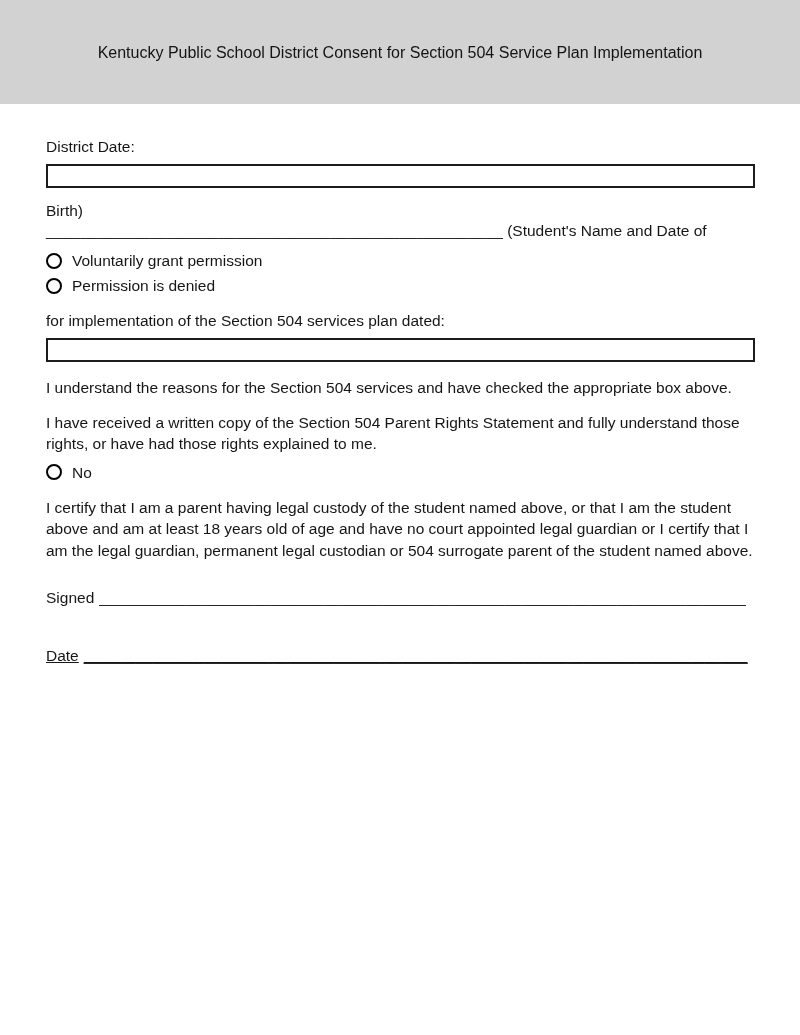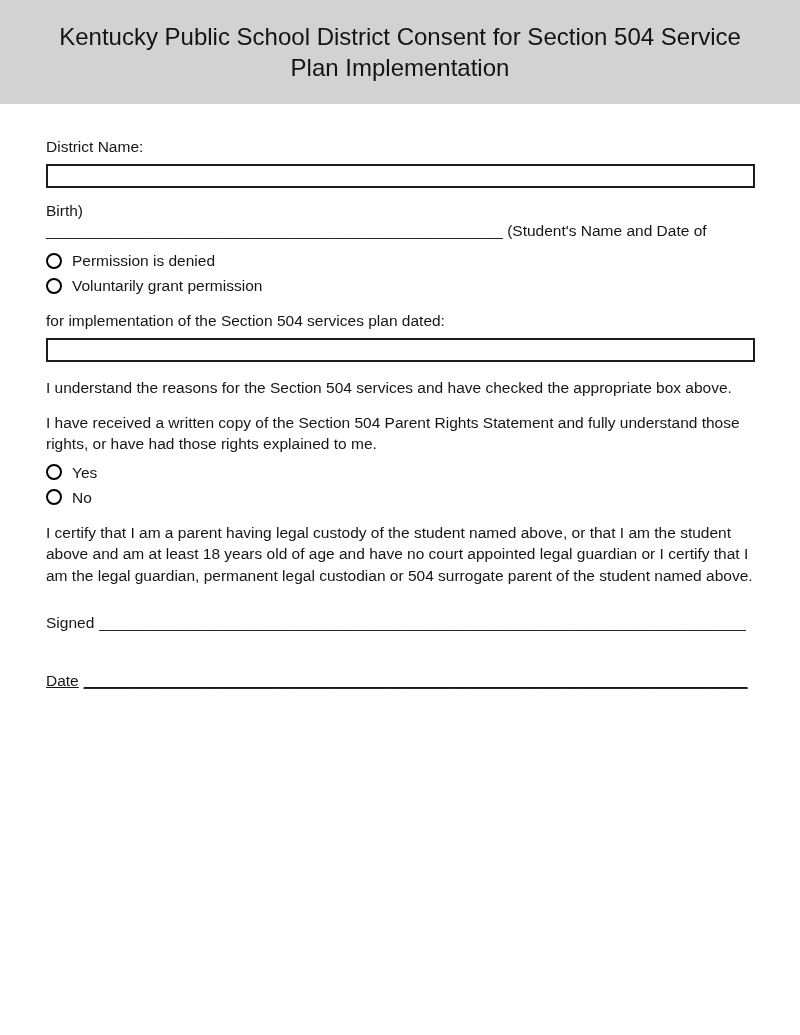--- a/index.html
+++ b/index.html
@@ -18,21 +18,21 @@
     width: 800px;
     height: 104px;
     background: #d2d2d2;
     display: flex;
     align-items: center;
     justify-content: center;
   }
   .doc-title {
     margin: 0;
     max-width: 700px;
-    font-size: 24px;
+    font-size: 16px;
     line-height: 31px;
     font-weight: 400;
     text-align: center;
     color: #141414;
   }
 
   .doc-body {
     padding: 33px 45px 0 46px;
   }
 
@@ -93,51 +93,47 @@
 </style>
 </head>
 <body>
 
 <header class="doc-header">
   <h1 class="doc-title">Kentucky Public School District Consent for Section 504 Service Plan Implementation</h1>
 </header>
 
 <main class="doc-body">
 
-  <div class="field-label">District Name:</div>
+  <div class="field-label">District Date:</div>
   <input type="text" class="box-input" value="" style="">
 
   <div class="ident">
     <div>Birth)</div>
     <div>_____________________________________________________ (Student's Name and Date of</div>
   </div>
 
   <div class="radio-group">
     <div class="radio-row">
       <span class="radio-circle"></span>
-      <span>Permission is denied</span>
+      <span>Voluntarily grant permission</span>
     </div>
     <div class="radio-row">
       <span class="radio-circle"></span>
-      <span>Voluntarily grant permission</span>
+      <span>Permission is denied</span>
     </div>
   </div>
 
   <div class="plan-label">for implementation of the Section 504 services plan dated:</div>
   <input type="text" class="box-input" value="" style="">
 
   <p class="para first">I understand the reasons for the Section 504 services and have checked the appropriate box above.</p>
 
   <p class="para received">I have received a written copy of the Section 504 Parent Rights Statement and fully understand those rights, or have had those rights explained to me.</p>
 
   <div class="radio-group second">
-    <div class="radio-row">
-      <span class="radio-circle"></span>
-      <span>Yes</span>
-    </div>
     <div class="radio-row">
       <span class="radio-circle"></span>
       <span>No</span>
     </div>
   </div>
 
   <p class="para cert">I certify that I am a parent having legal custody of the student named above, or that I am the student above and am at least 18 years old of age and have no court appointed legal guardian or I certify that I am the legal guardian, permanent legal custodian or 504 surrogate parent of the student named above.</p>
 
   <div class="sig-block">
     <div class="line-row">

